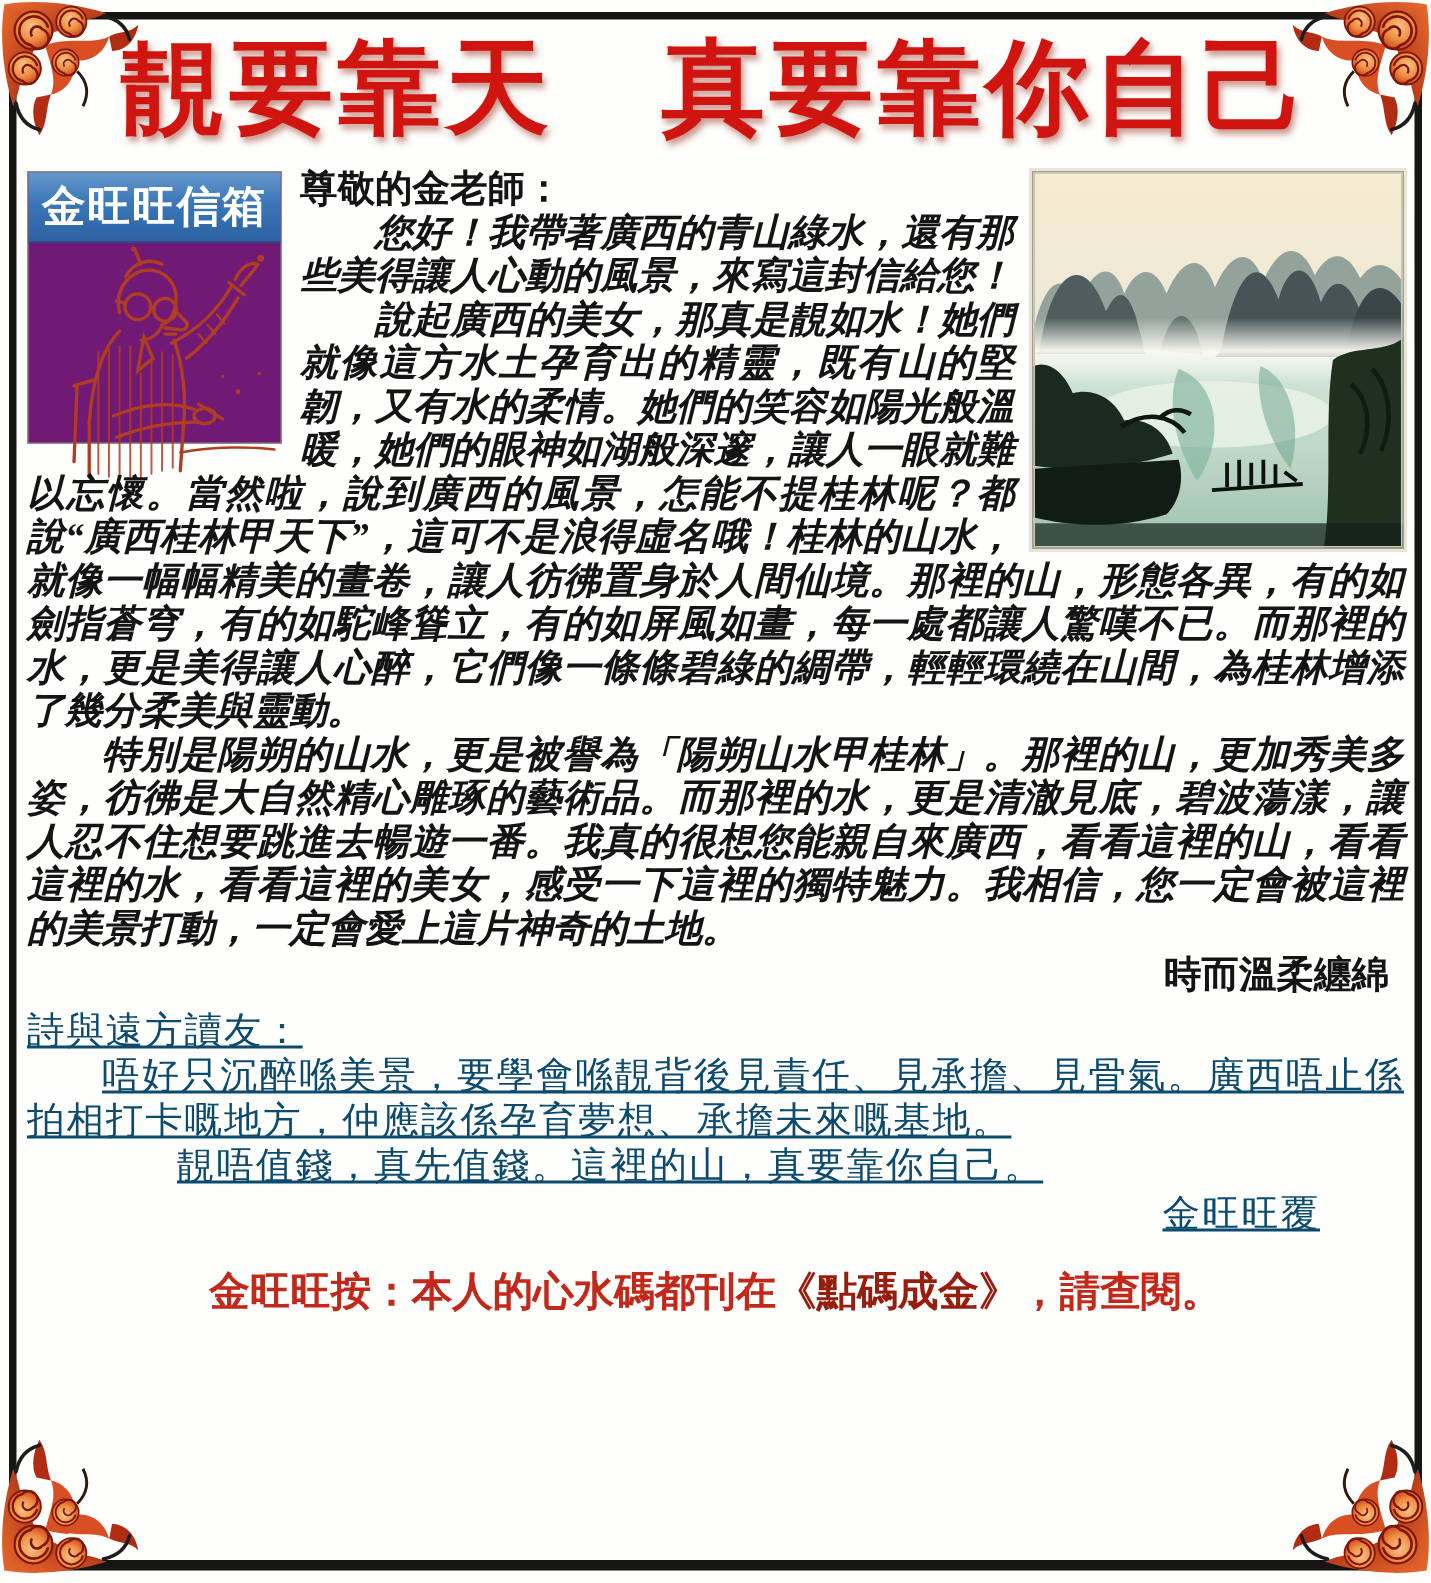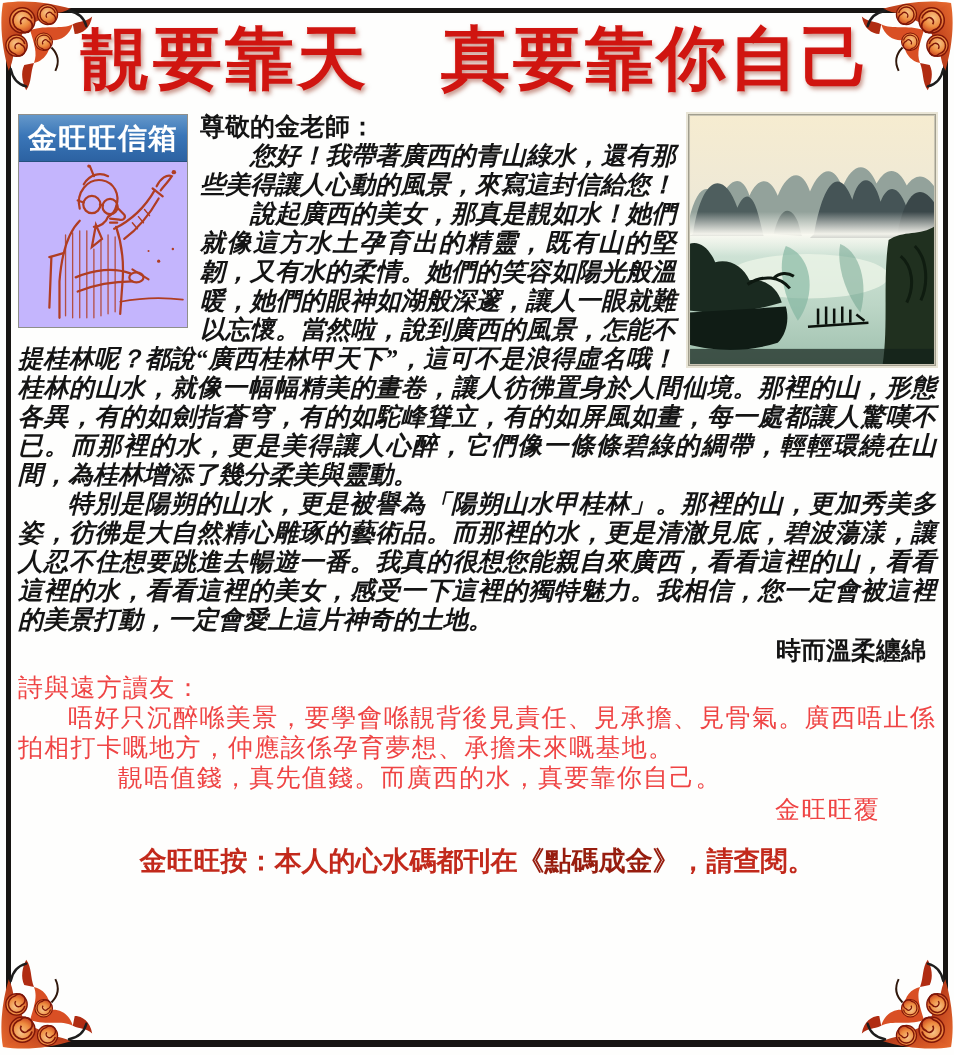--- a/index.html
+++ b/index.html
@@ -14,38 +14,38 @@
          text-shadow:2px 3px 4px rgba(150,50,30,.5);font-family:Liberation Serif, serif;}
 
   
   .letter{font-size:25px;line-height:29px;font-weight:700;color:#141414;text-align:justify;}
   .letter p{margin:0;}
   .para{text-indent:2em;font-style:italic;}
   .salutation{text-indent:0;}
   .signoff{text-align:right;padding-right:10px;margin-top:2px !important;}
 
   
-  .logo-box{float:left;width:170px;height:214px;margin:2px 12px 4px 0;
-            border:1px solid #8f8f8a;background:#c4b5fd;box-sizing:border-box;}
+  .logo-box{float:left;width:170px;height:182px;margin:2px 12px 4px 0;
+            border:1px solid #8f8f8a;background:#701a75;box-sizing:border-box;}
   .logo-header{height:46px;line-height:46px;text-align:center;color:#ffffff;
                font-size:29px;font-weight:700;letter-spacing:1px;
                background:linear-gradient(180deg,#6598ca 0%,#3a76b8 45%,#2c62a2 100%);
                border-bottom:1px solid #24507f;
                font-family:"Liberation Sans","DejaVu Sans",sans-serif;}
   .logo-art{display:block;}
 
   
   .landscape{float:right;width:248px;height:252px;margin:2px 0 6px 12px;
              border:1px solid #a19e8e;box-shadow:0 0 0 2px #e9e5d6;box-sizing:border-box;
              background:#dfe7dc;}
   .landscape svg{display:block;}
 
   
   .reply{clear:both;margin-top:8px;font-size:25px;line-height:30px;font-weight:500;
-         color:#ef4444;letter-spacing:.05em;text-align:justify;}
+         color:#0c4a6e;letter-spacing:.05em;text-align:justify;text-decoration:underline;}
   .reply p{margin:0;}
   .indent2{text-indent:2em;}
   .indent4{text-indent:4em;}
   .reply-sign{text-align:right;padding-right:56px;margin-top:2px !important;}
 
   .footer-note{clear:both;margin-top:20px;text-align:center;font-size:27px;line-height:32px;
                font-weight:700;color:#c2291b;}
   .footer-note .book{color:#971d0e;}
 
   .corner{position:absolute;width:97px;height:97px;z-index:6;}
@@ -214,21 +214,21 @@
       <p class="salutation">尊敬的金老師：</p>
       <p class="para">您好！我帶著廣西的青山綠水，還有那些美得讓人心動的風景，來寫這封信給您！</p>
       <p class="para">說起廣西的美女，那真是靚如水！她們就像這方水土孕育出的精靈，既有山的堅韌，又有水的柔情。她們的笑容如陽光般溫暖，她們的眼神如湖般深邃，讓人一眼就難以忘懷。當然啦，說到廣西的風景，怎能不提桂林呢？都說“廣西桂林甲天下”，這可不是浪得虛名哦！桂林的山水，就像一幅幅精美的畫卷，讓人彷彿置身於人間仙境。那裡的山，形態各異，有的如劍指蒼穹，有的如駝峰聳立，有的如屏風如畫，每一處都讓人驚嘆不已。而那裡的水，更是美得讓人心醉，它們像一條條碧綠的綢帶，輕輕環繞在山間，為桂林增添了幾分柔美與靈動。</p>
       <p class="para">特別是陽朔的山水，更是被譽為「陽朔山水甲桂林」。那裡的山，更加秀美多姿，彷彿是大自然精心雕琢的藝術品。而那裡的水，更是清澈見底，碧波蕩漾，讓人忍不住想要跳進去暢遊一番。我真的很想您能親自來廣西，看看這裡的山，看看這裡的水，看看這裡的美女，感受一下這裡的獨特魅力。我相信，您一定會被這裡的美景打動，一定會愛上這片神奇的土地。</p>
       <p class="signoff">時而溫柔纏綿</p>
     </div>
 
     <div class="reply">
       <p class="reply-head">詩與遠方讀友：</p>
       <p class="indent2">唔好只沉醉喺美景，要學會喺靚背後見責任、見承擔、見骨氣。廣西唔止係拍相打卡嘅地方，仲應該係孕育夢想、承擔未來嘅基地。</p>
-      <p class="indent4">靚唔值錢，真先值錢。而廣西的水，真要靠你自己。</p>
+      <p class="indent4">靚唔值錢，真先值錢。這裡的山，真要靠你自己。</p>
       <p class="reply-sign">金旺旺覆</p>
     </div>
 
     <div class="footer-note">
       <span>金旺旺按：本人的心水碼都刊在</span><span class="book">《點碼成金》</span><span>，請查閱。</span>
     </div>
 
   </div>
 </div>
 

